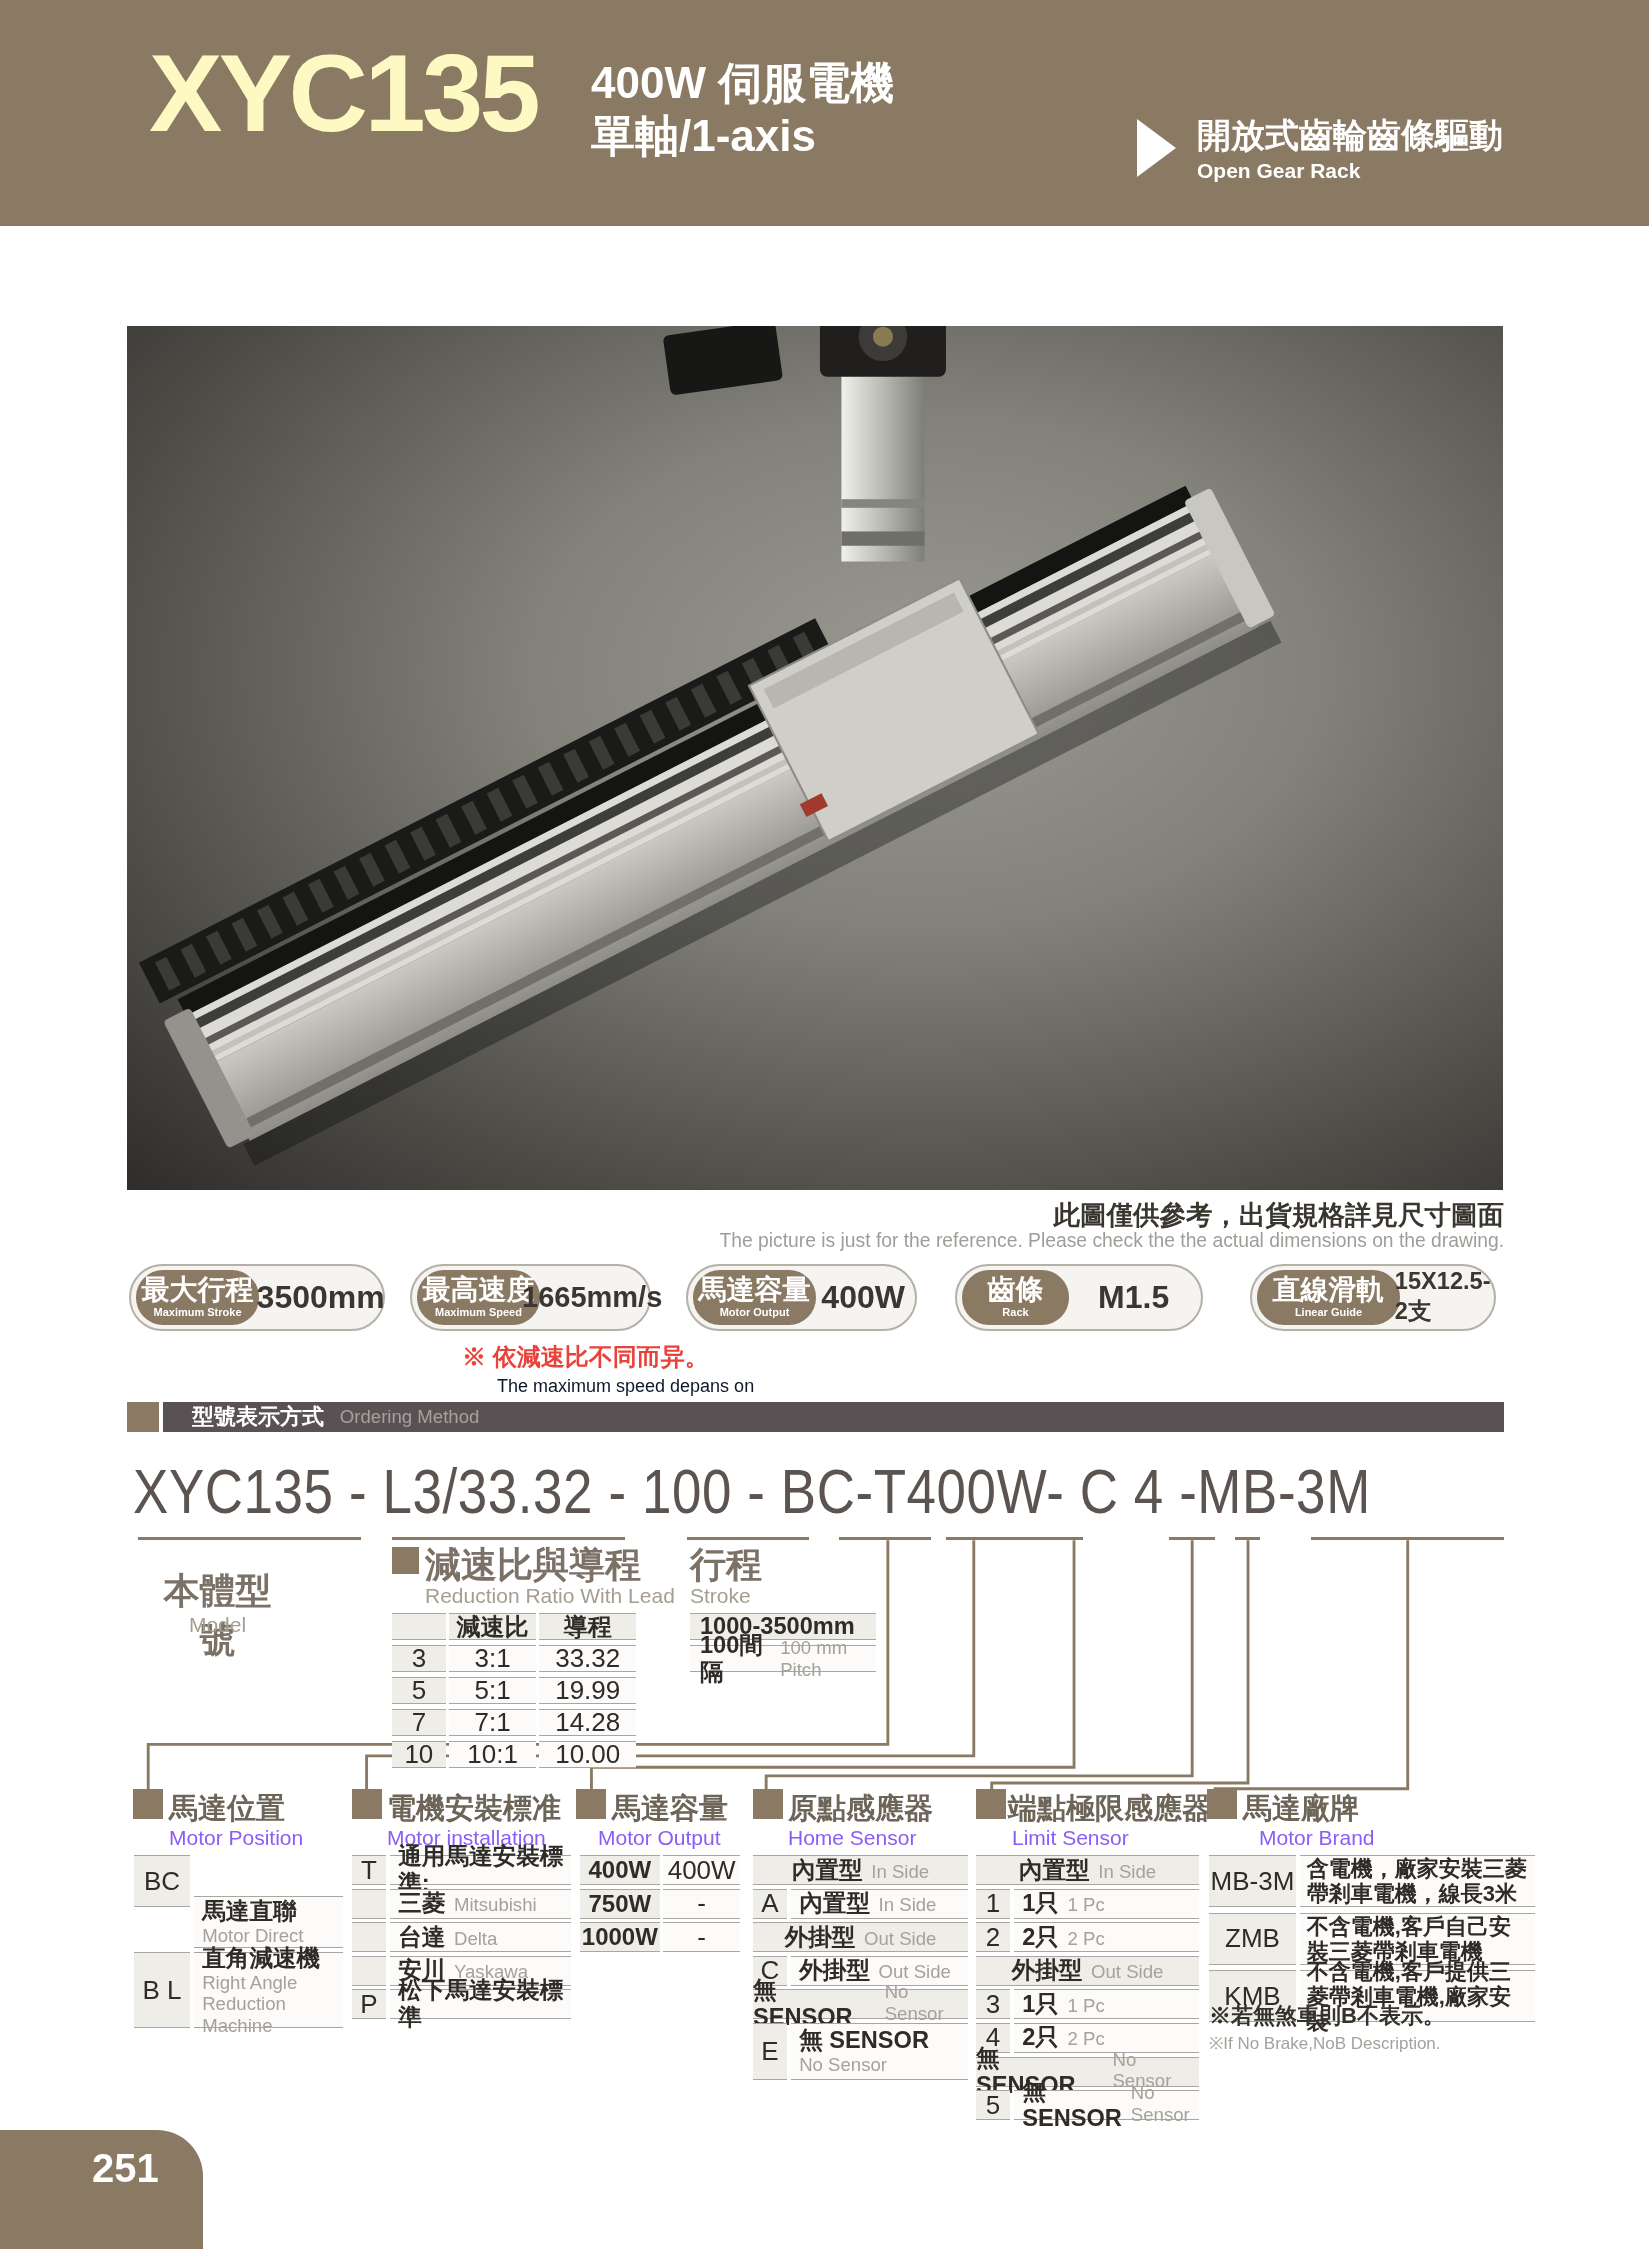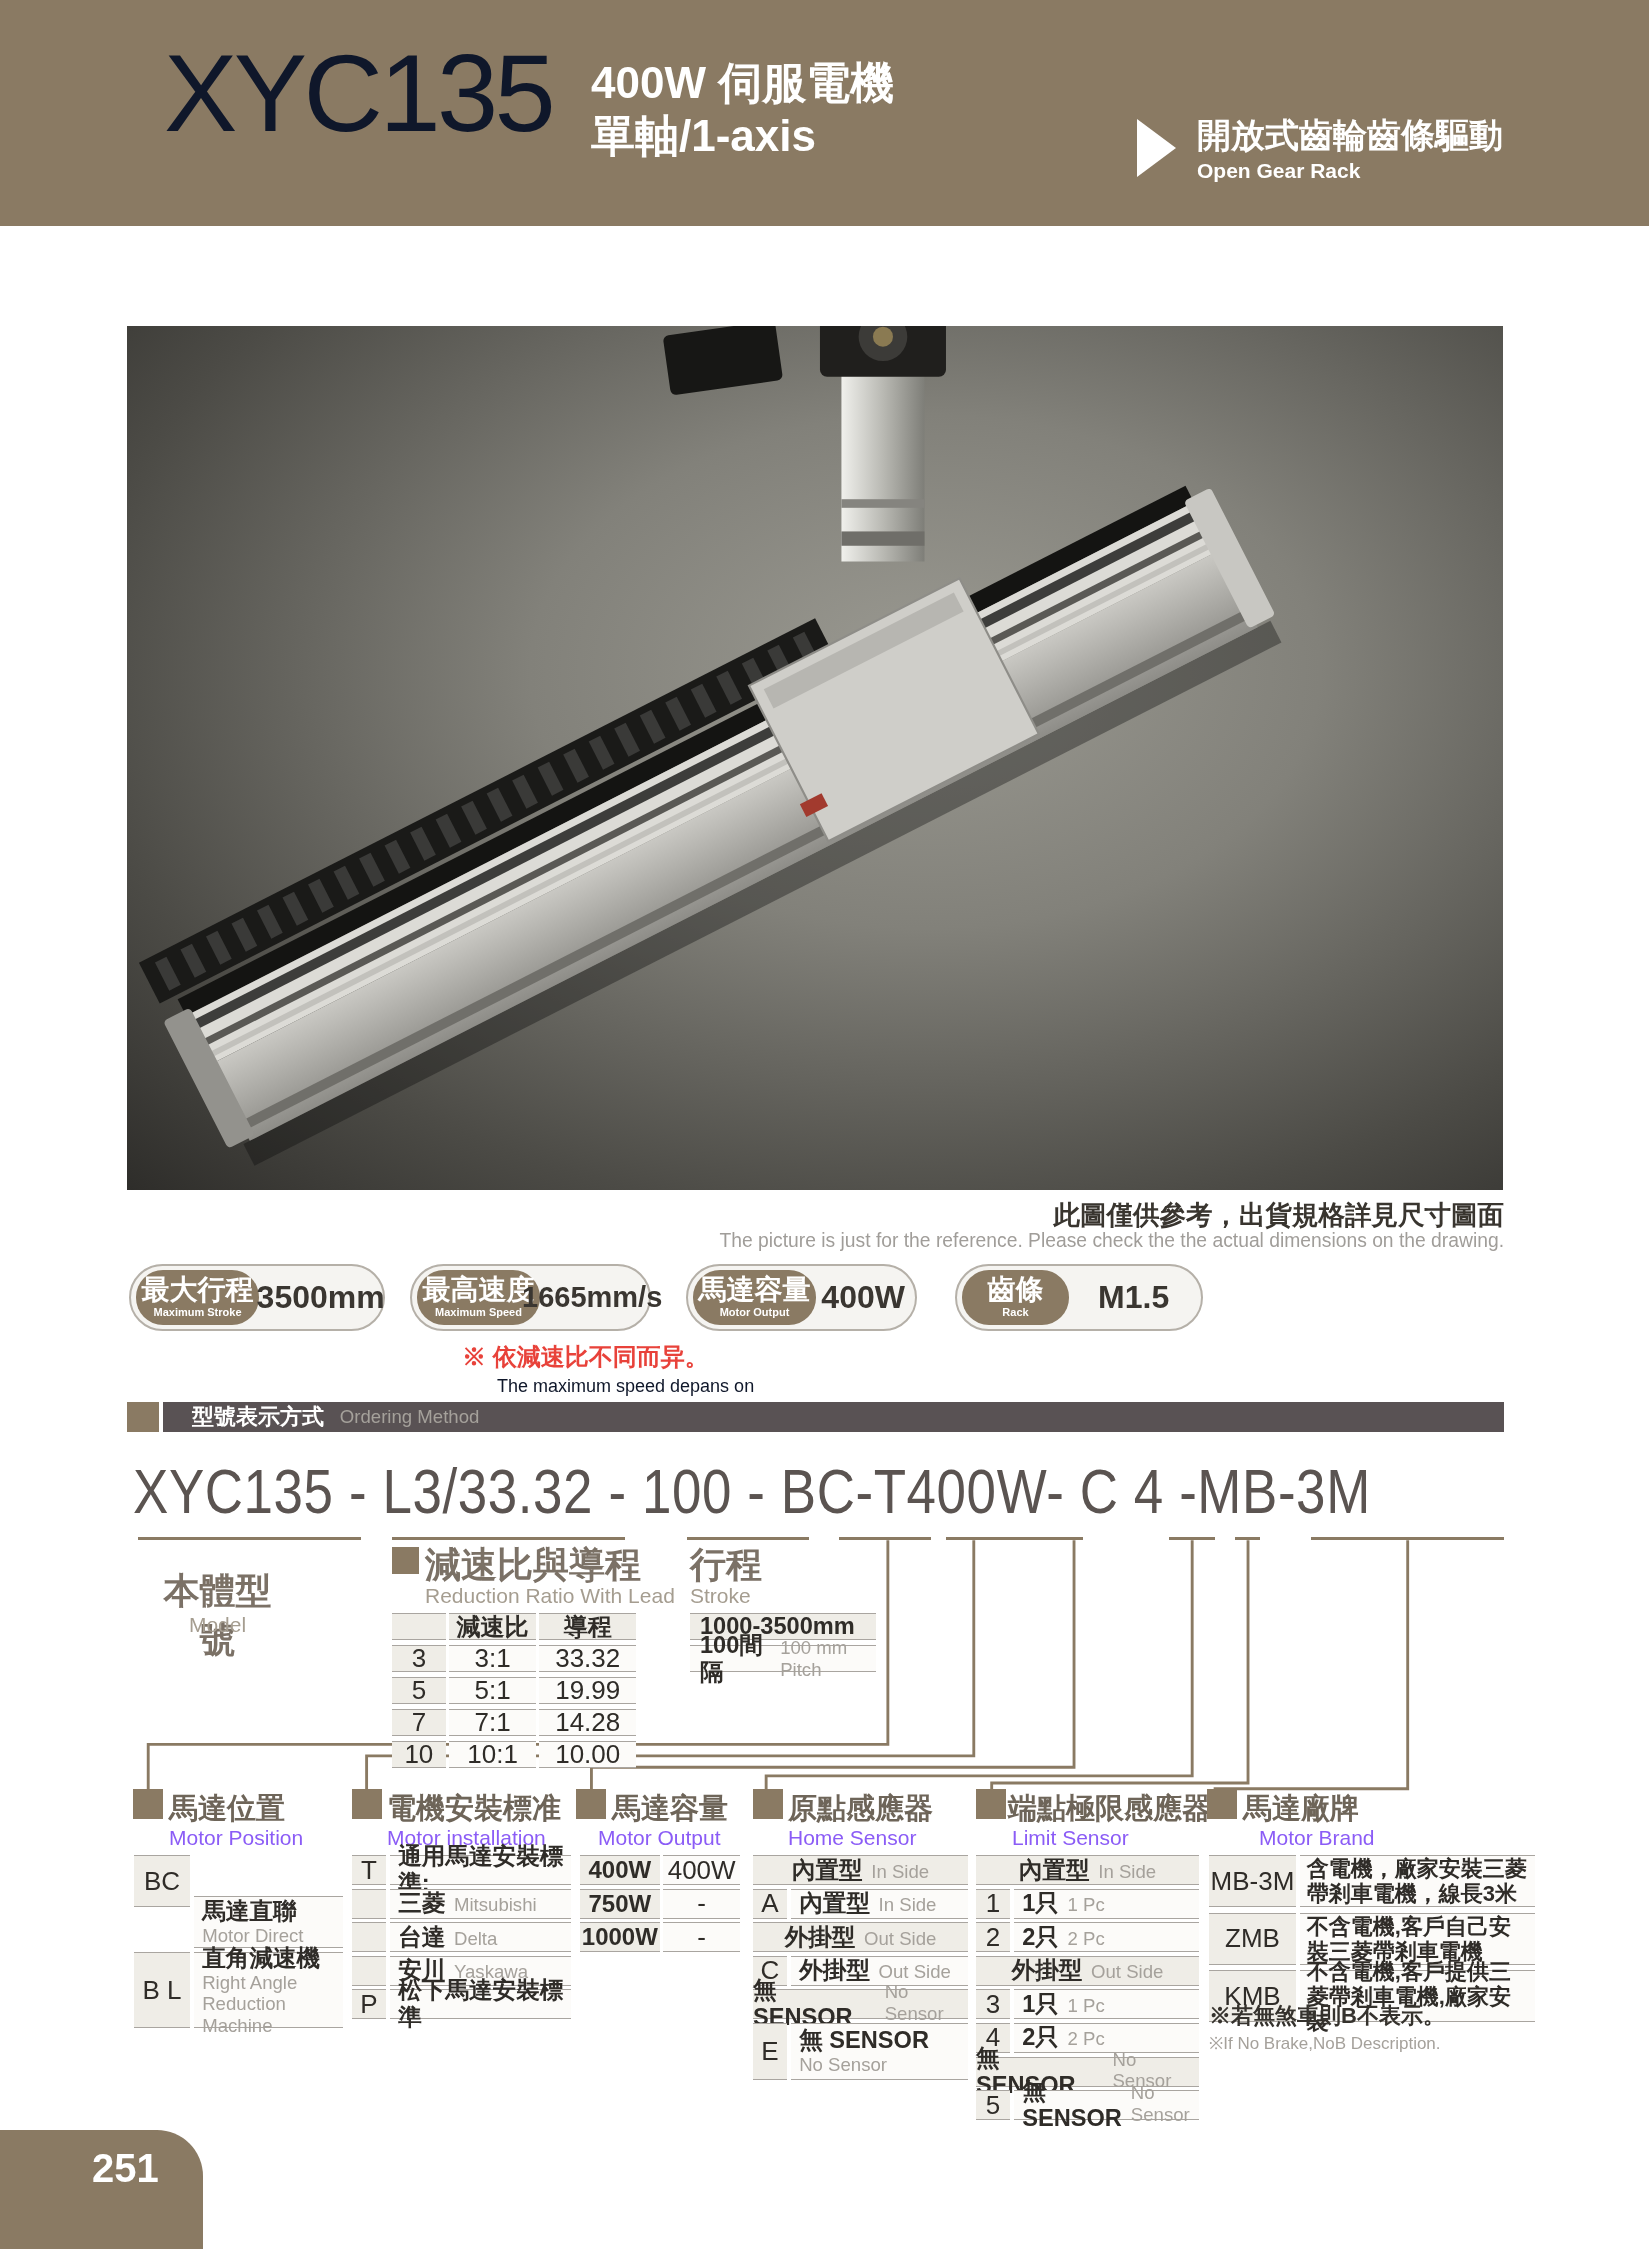--- a/index.html
+++ b/index.html
@@ -2,22 +2,22 @@
 <html style="font-size:11.5px"><head>
 <meta charset="utf-8">
 <style>
   html,body{margin:0;padding:0;background:#ffffff;}
   #page{position:relative;width:1649px;height:2250px;background:#ffffff;
         font-family:"Liberation Sans",sans-serif;overflow:hidden;}
   .abs{position:absolute;}
 
   
   .hdr{position:absolute;left:0;top:0;width:1649px;height:226px;background:#8a7a63;}
-  .hdr-model{position:absolute;left:164px;top:29px;font-size:110px;font-weight:normal;
-             color:#0f172a;letter-spacing:-3.6px;}
+  .hdr-model{position:absolute;left:149px;top:29px;font-size:110px;font-weight:bold;
+             color:#fef9c3;letter-spacing:-3.6px;}
   .hdr-sub{position:absolute;left:591px;top:56px;color:#fff;font-size:44px;font-weight:bold;line-height:53px;}
   .tri{position:absolute;left:1137px;top:119px;width:0;height:0;
        border-left:39px solid #fff;border-top:29px solid transparent;border-bottom:29px solid transparent;}
   .feat-cn{position:absolute;left:1197px;top:113px;color:#fff;font-size:34px;font-weight:bold;}
   .feat-en{position:absolute;left:1197px;top:159px;color:#fff;font-size:21px;font-weight:bold;}
 
   
   .photo{position:absolute;left:127px;top:326px;width:1376px;height:864px;
          background:radial-gradient(ellipse at 58% 40%, #9a9991 0%, #82817a 35%, #4c4b46 75%, #2e2d2a 100%);}
   .cap-cn{position:absolute;left:716px;top:1197px;width:788px;text-align:right;
@@ -194,20 +194,27 @@
     </div>
     <div class="badge-value" style="left:129px;">400W</div>
   </div>
   <div class="badge" style="left:955px;width:248px;">
     <div class="badge-label" style="width:107px;">
       <span class="bl-cn">齒條</span>
       <span class="bl-en">Rack</span>
     </div>
     <div class="badge-value" style="left:115px;">M1.5</div>
   </div>
+  <div class="badge" style="left:1250px;width:246px;">
+    <div class="badge-label" style="width:143px;">
+      <span class="bl-cn">直線滑軌</span>
+      <span class="bl-en">Linear Guide</span>
+    </div>
+    <div class="badge-value" style="left:145px;font-size:23.6px;">15X12.5-2支</div>
+  </div>
 
   <div class="note-red">※ 依減速比不同而异。</div>
   <div class="note-gray">
     <div>The maximum speed depans on</div>
     <div>different gear ratio.</div>
   </div>
 
   <div class="bar-sq"></div>
   <div class="bar">
     <span>型號表示方式</span>

